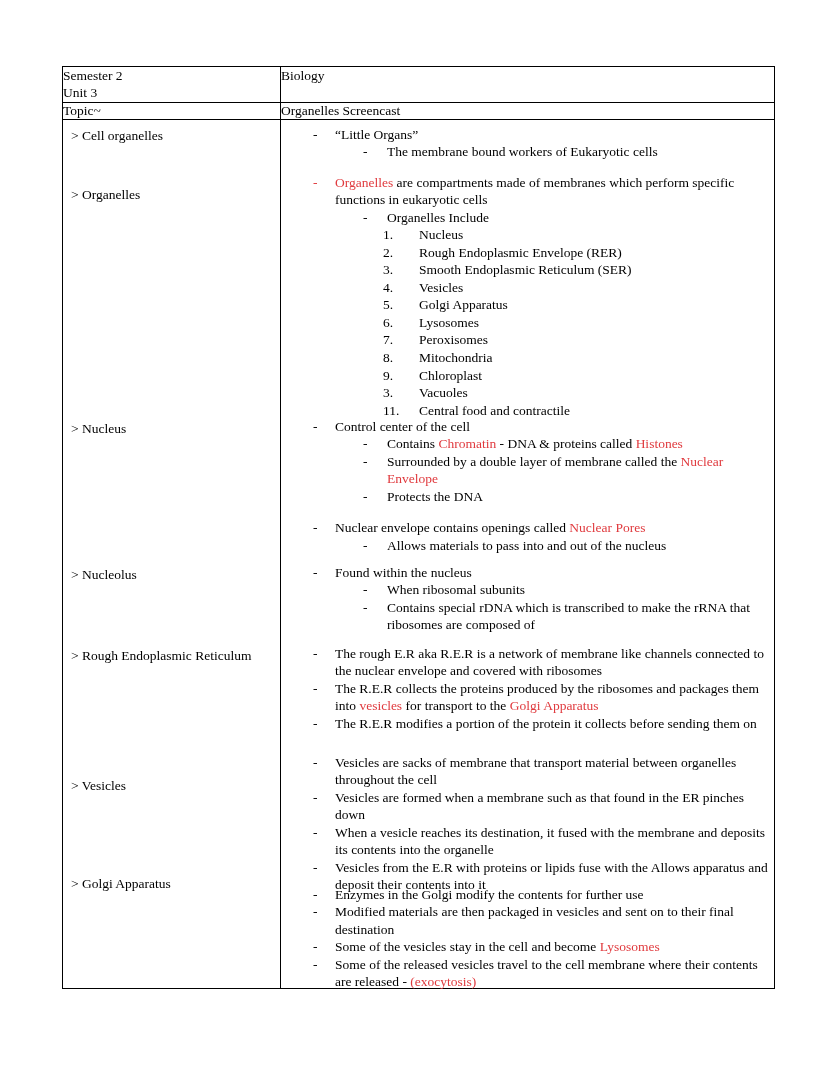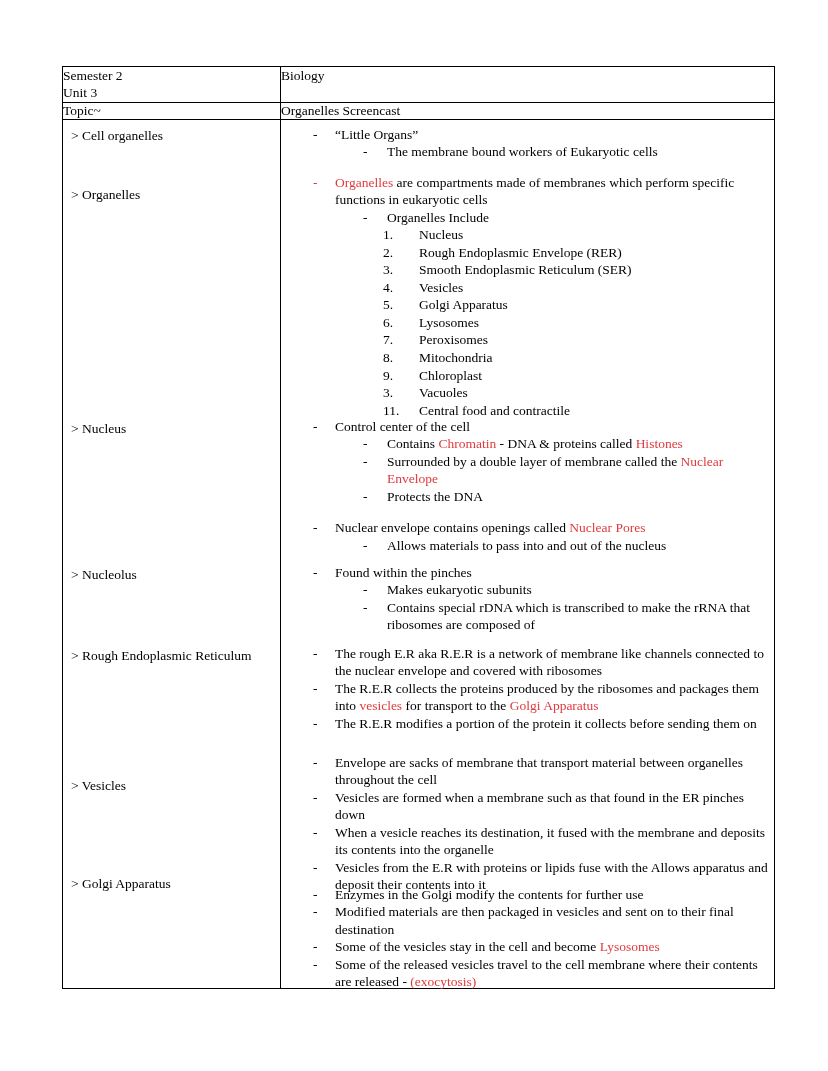--- a/index.html
+++ b/index.html
@@ -221,36 +221,36 @@
                     <li><span class="dash">-</span><span class="bold">Protects the DNA</span></li>
                   </ul></li>
                 <div class="gap"></div>
                 <li><span class="dash">-</span><span>Nuclear envelope contains openings called </span><span class="red">Nuclear Pores</span><ul class="lvl2">
                     <li><span class="dash">-</span><span>Allows materials to pass into and out of the nucleus</span></li>
                   </ul></li>
               </ul>
             </div>
             <div class="block" style="top: 444px;">
               <ul class="lvl1">
-                <li><span class="dash">-</span><span>Found within the pinches</span><ul class="lvl2">
-                    <li><span class="dash">-</span><span>Makes eukaryotic subunits</span></li>
+                <li><span class="dash">-</span><span>Found within the nucleus</span><ul class="lvl2">
+                    <li><span class="dash">-</span><span>When ribosomal subunits</span></li>
                     <li><span class="dash">-</span><span>Contains special rDNA which is transcribed to make the rRNA that ribosomes are composed of</span></li>
                   </ul></li>
               </ul>
             </div>
             <div class="block" style="top: 525px;">
               <ul class="lvl1">
                 <li><span class="dash">-</span><span class="bold">The rough E.R aka R.E.R</span><span> is a network of membrane like channels connected to the nuclear envelope and covered with ribosomes</span></li>
                 <li><span class="dash">-</span><span>The R.E.R collects the proteins produced by the ribosomes and packages them into </span><span class="red">vesicles</span><span> for transport to the </span><span class="red">Golgi Apparatus</span></li>
                 <li><span class="dash">-</span><span>The R.E.R modifies a portion of the protein it collects before sending them on</span></li>
               </ul>
             </div>
             <div class="block" style="top: 634px;">
               <ul class="lvl1">
-                <li><span class="dash">-</span><span>Envelope are sacks of membrane that transport material between organelles throughout the cell</span></li>
+                <li><span class="dash">-</span><span>Vesicles are sacks of membrane that transport material between organelles throughout the cell</span></li>
                 <li><span class="dash">-</span><span>Vesicles are formed when a membrane such as that found in the ER pinches down</span></li>
                 <li><span class="dash">-</span><span>When a vesicle reaches its destination, it fused with the membrane and deposits its contents into the organelle</span></li>
                 <li><span class="dash">-</span><span>Vesicles from the E.R with proteins or lipids fuse with the Allows apparatus and deposit their contents into it</span></li>
               </ul>
             </div>
             <div class="block" style="top: 766px;">
               <ul class="lvl1">
                 <li><span class="dash">-</span><span>Enzymes in the Golgi modify the contents for further use</span></li>
                 <li><span class="dash">-</span><span>Modified materials are then packaged in vesicles and sent on to their final destination</span></li>
                 <li><span class="dash">-</span><span>Some of the vesicles stay in the cell and become </span><span class="red">Lysosomes</span></li>

